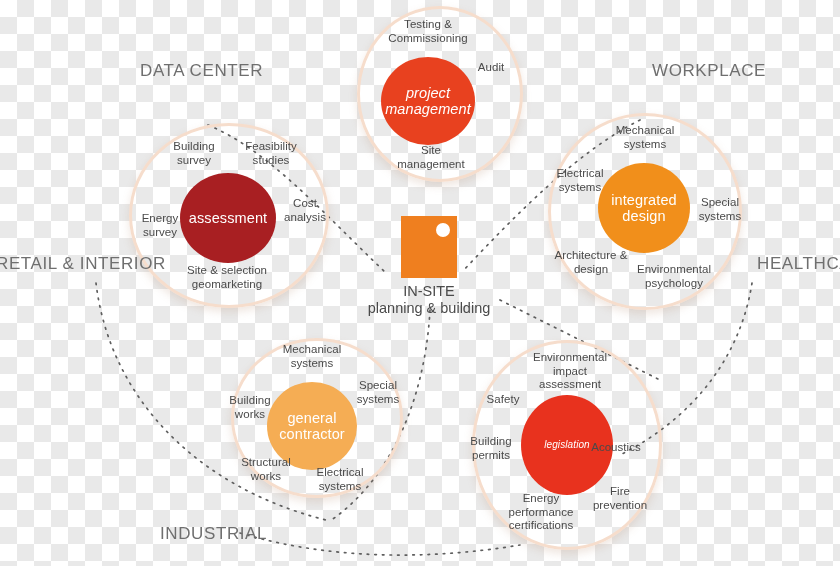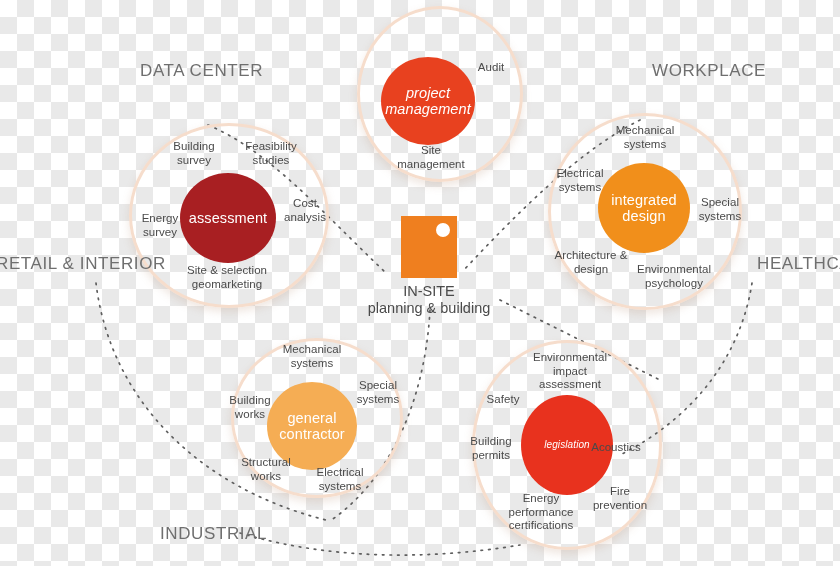--- a/index.html
+++ b/index.html
@@ -128,20 +128,22 @@
       <path d="M240,533 C 330,560 430,560 520,545"></path>
       <path d="M500,300 C 560,330 620,360 660,380"></path>
     </g>
   </svg>
 
   <div class="ring" style="left:357px; top:6px; width:166px; height:176px;"></div>
   <div class="blob" style="left:381px; top:57px; width:94px; height:88px; background:#e8411f; font-size:14.5px;font-style:italic;">
     <span class="blob-label">project
 management</span>
   </div>
+  <div class="sat" style="left:376px; top:18px; width:104px;">Testing &amp;
+Commissioning</div>
   <div class="sat" style="left:467px; top:61px; width:48px;">Audit</div>
   <div class="sat" style="left:386px; top:144px; width:90px;">Site
 management</div>
 
   <div class="ring" style="left:129px; top:123px; width:200px; height:185px;"></div>
   <div class="blob" style="left:180px; top:173px; width:96px; height:90px; background:#a81f22; font-size:14.5px;">
     <span class="blob-label">assessment</span>
   </div>
   <div class="sat" style="left:163px; top:140px; width:62px;">Building
 survey</div>

